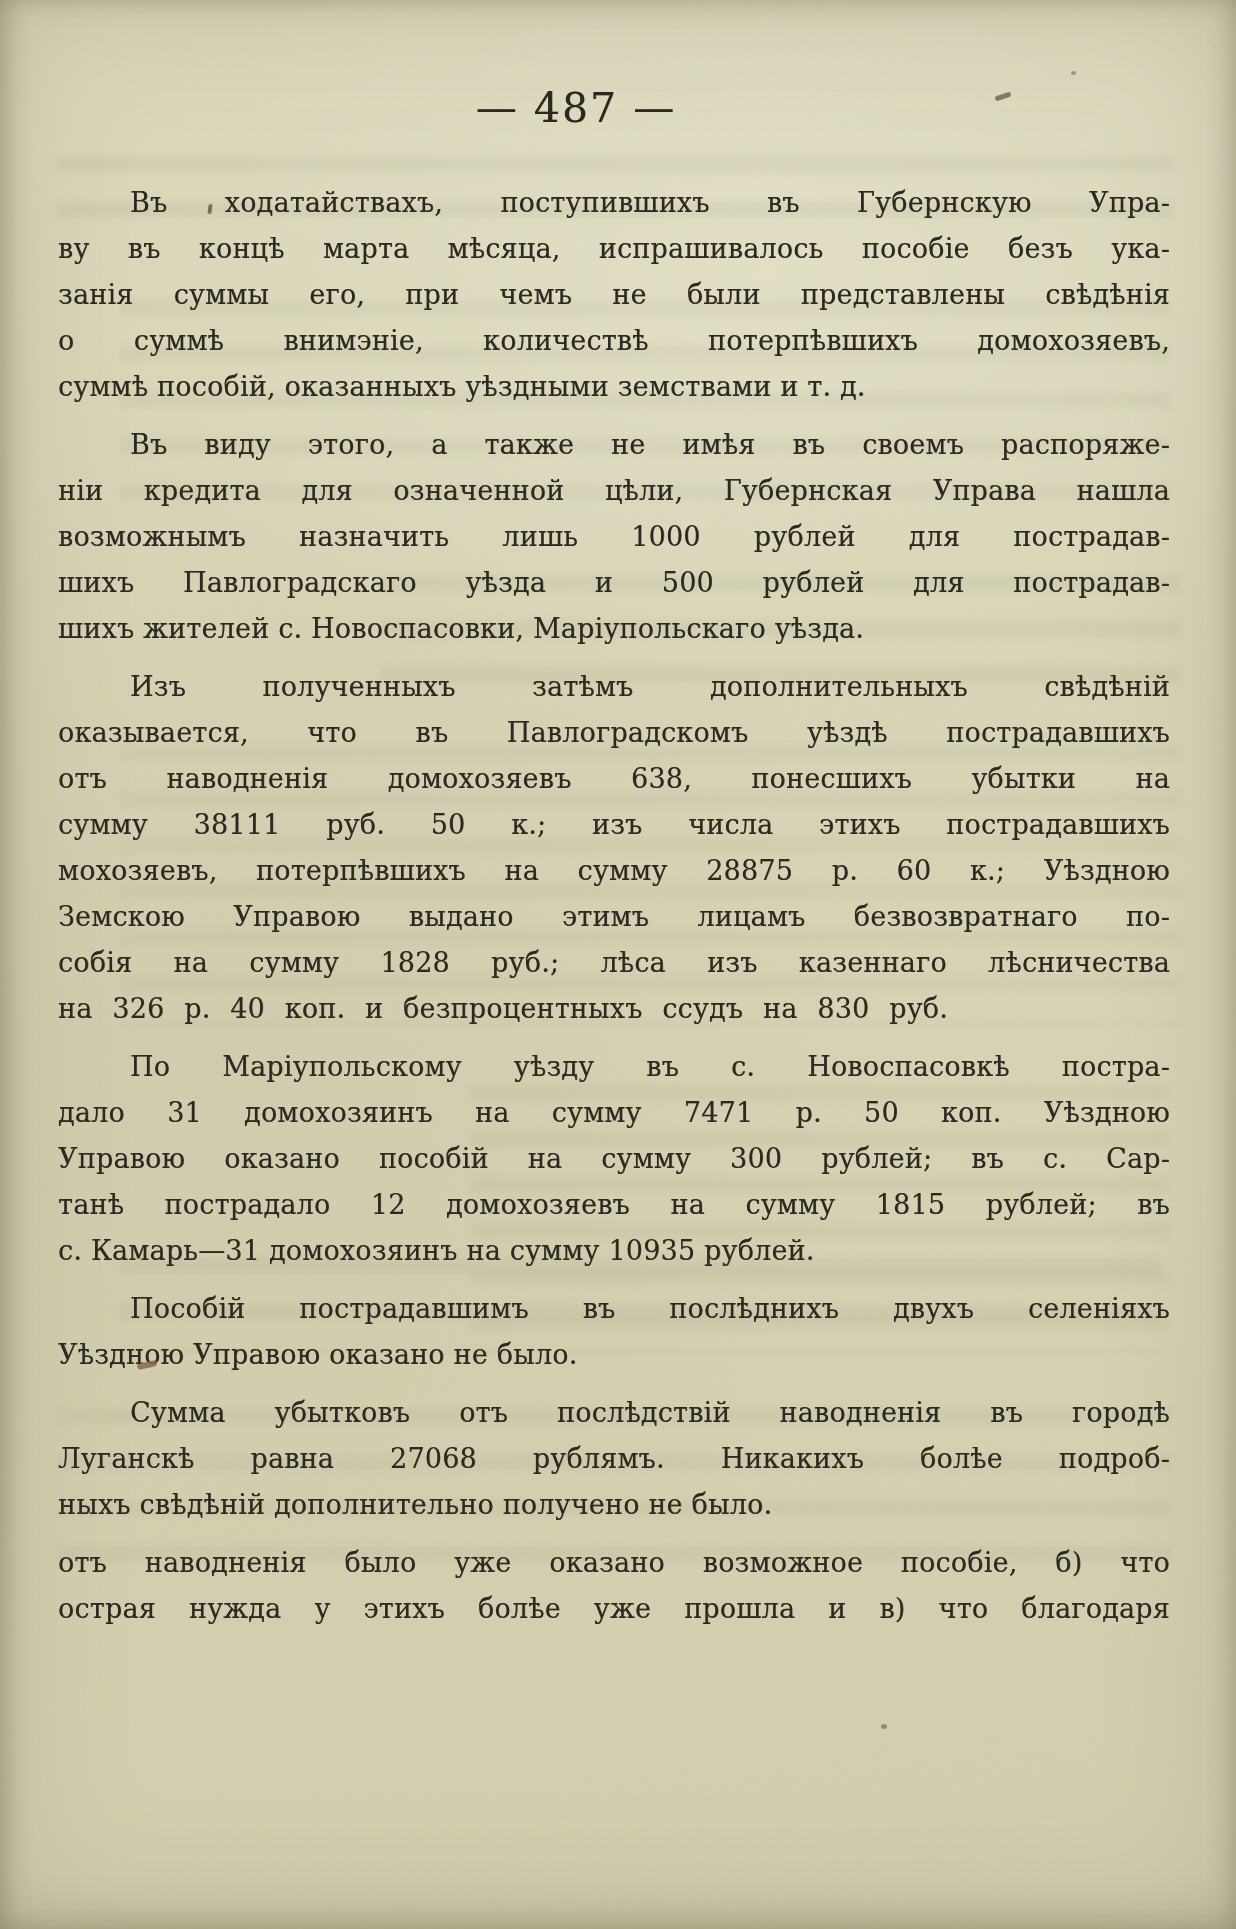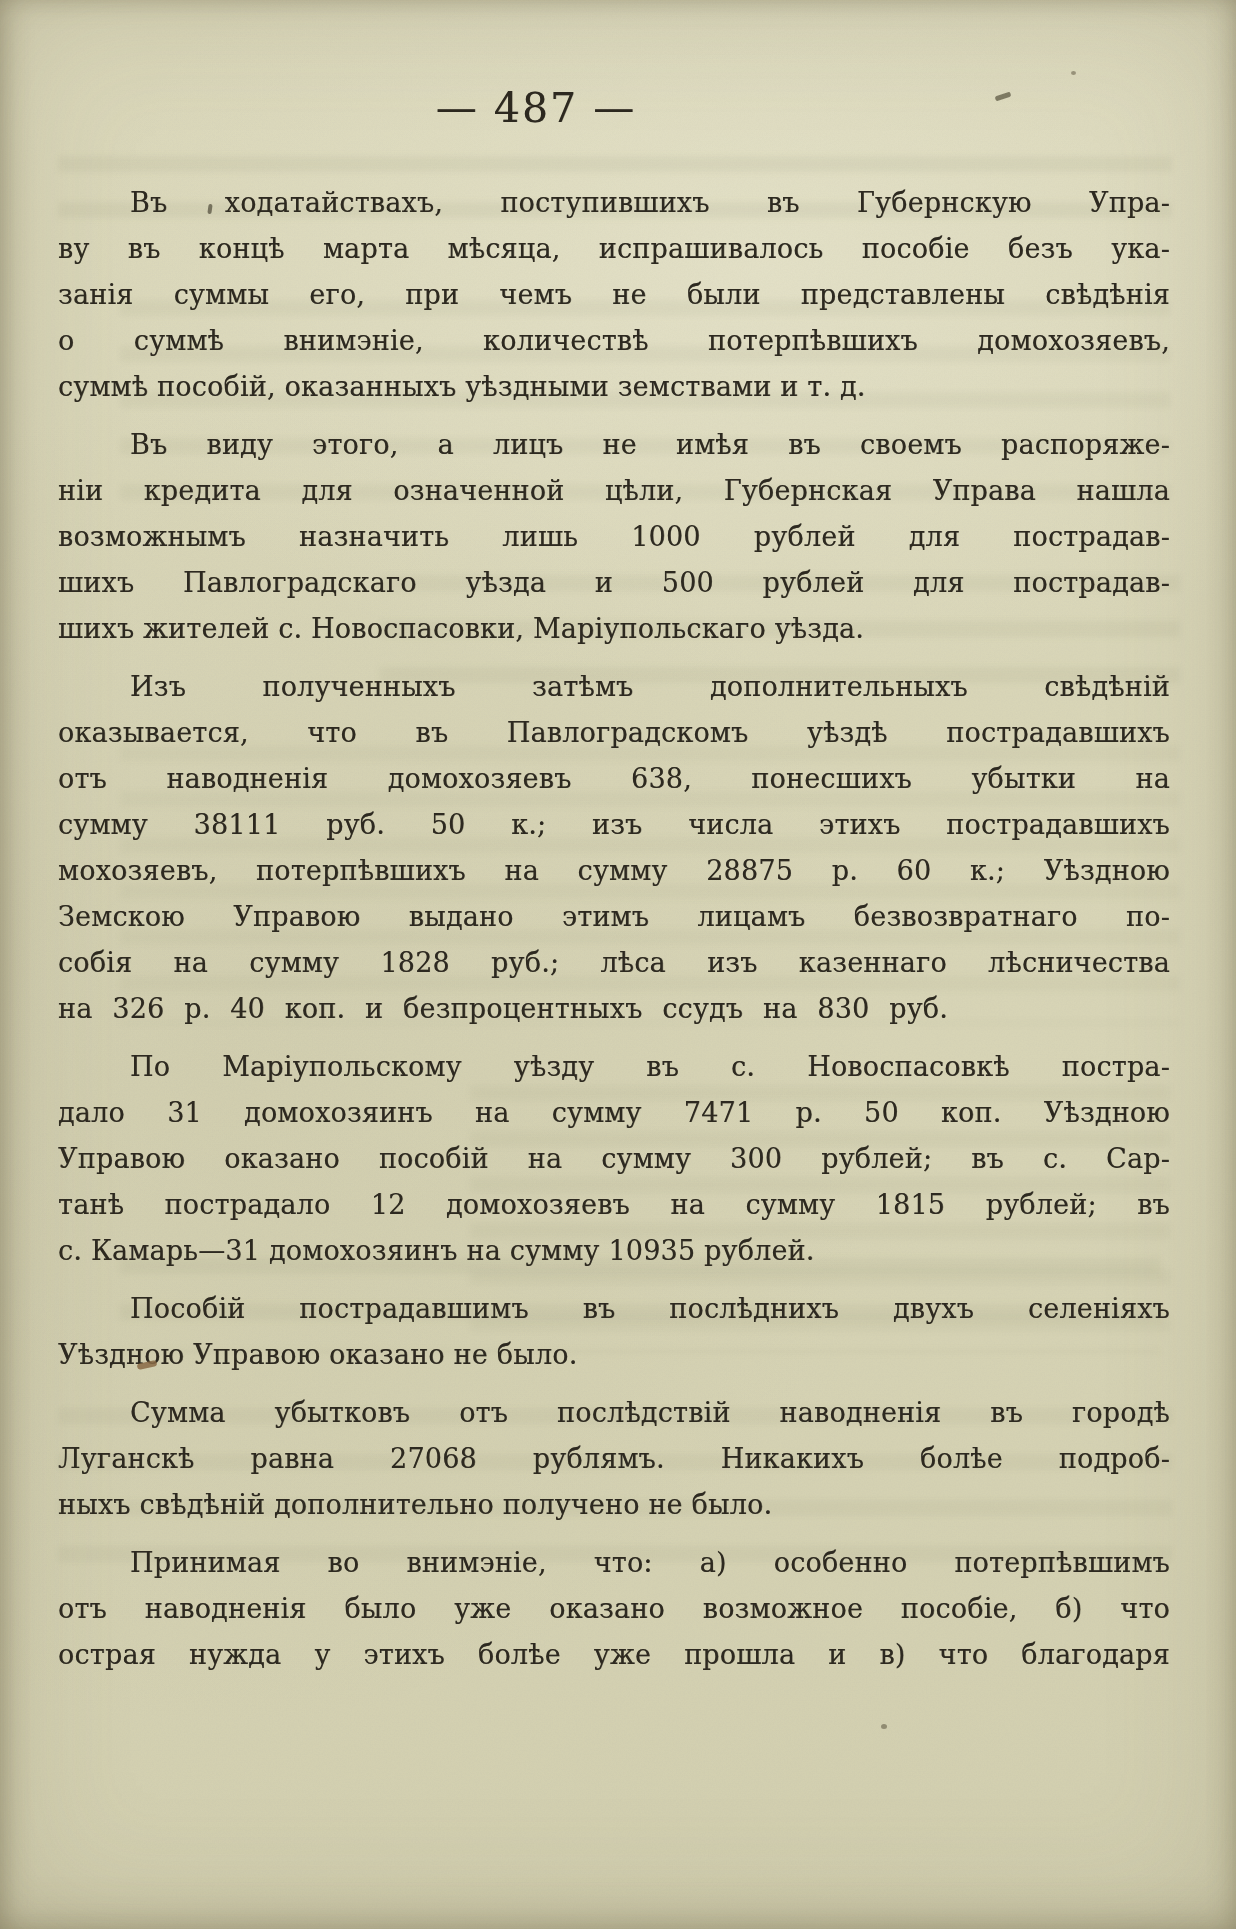--- a/index.html
+++ b/index.html
@@ -19,21 +19,21 @@
   .vignette{
     position:absolute;inset:0;pointer-events:none;z-index:6;
     box-shadow:
       inset 0 0 130px rgba(112,106,76,0.22),
       inset 16px 0 28px -12px rgba(112,106,76,0.38),
       inset -14px 0 26px -12px rgba(112,106,76,0.30),
       inset 0 -22px 44px -16px rgba(108,100,70,0.30),
       inset 0 14px 30px -14px rgba(112,106,76,0.18);
   }
   .folio{
-    position:absolute;top:84px;left:424px;width:224px;z-index:3;
+    position:absolute;top:84px;left:464px;width:224px;z-index:3;
     text-align:center;font-size:41px;color:var(--ink);
     letter-spacing:2px;text-shadow:0.4px 0.4px 0.5px rgba(45,41,32,0.45);
   }
   .body-block{
     position:absolute;left:58px;top:180px;width:1112px;z-index:3;
     font-size:27px;line-height:46px;color:var(--ink);
     letter-spacing:0.2px;
     text-shadow:0.35px 0.35px 0.45px rgba(45,41,32,0.5);
   }
   .para{margin:0;padding:0;}
@@ -85,21 +85,21 @@
 
 <main class="body-block">
   <p class="para">
     <span class="line indent">Въ ходатайствахъ, поступившихъ въ Губернскую Упра-</span>
     <span class="line">ву въ концѣ марта мѣсяца, испрашивалось пособіе безъ ука-</span>
     <span class="line">занія суммы его, при чемъ не были представлены свѣдѣнія</span>
     <span class="line">о суммѣ внимэніе, количествѣ потерпѣвшихъ домохозяевъ,</span>
     <span class="line end">суммѣ пособій, оказанныхъ уѣздными земствами и т. д.</span>
   </p>
   <p class="para">
-    <span class="line indent">Въ виду этого, а лицъ не имѣя въ своемъ распоряже-</span>
+    <span class="line indent">Въ виду этого, а также не имѣя въ своемъ распоряже-</span>
     <span class="line">ніи кредита для означенной цѣли, Губернская Управа нашла</span>
     <span class="line">возможнымъ назначить лишь 1000 рублей для пострадав-</span>
     <span class="line">шихъ Павлоградскаго уѣзда и 500 рублей для пострадав-</span>
     <span class="line end">шихъ жителей с. Новоспасовки, Маріупольскаго уѣзда.</span>
   </p>
   <p class="para">
     <span class="line indent">Изъ полученныхъ затѣмъ дополнительныхъ свѣдѣній</span>
     <span class="line">оказывается, что въ Павлоградскомъ уѣздѣ пострадавшихъ</span>
     <span class="line">отъ наводненія домохозяевъ 638, понесшихъ убытки на</span>
     <span class="line">сумму 38111 руб. 50 к.; изъ числа этихъ пострадавшихъ</span>
@@ -118,21 +118,20 @@
   <p class="para">
     <span class="line indent">Пособій пострадавшимъ въ послѣднихъ двухъ селеніяхъ</span>
     <span class="line end">Уѣздною Управою оказано не было.</span>
   </p>
   <p class="para">
     <span class="line indent">Сумма убытковъ отъ послѣдствій наводненія въ городѣ</span>
     <span class="line">Луганскѣ равна 27068 рублямъ. Никакихъ болѣе подроб-</span>
     <span class="line end">ныхъ свѣдѣній дополнительно получено не было.</span>
   </p>
   <p class="para">
-    <span class="line indent">Принимая во внимэніе, что: а) особенно потерпѣвшимъ</span>
     <span class="line">отъ наводненія было уже оказано возможное пособіе, б) что</span>
     <span class="line">острая нужда у этихъ болѣе уже прошла и в) что благодаря</span>
   </p>
 </main>
 
 <div class="speck s1"></div>
 <div class="speck s2"></div>
 <div class="speck s3"></div>
 <div class="speck s4"></div>
 <div class="speck s5"></div>

